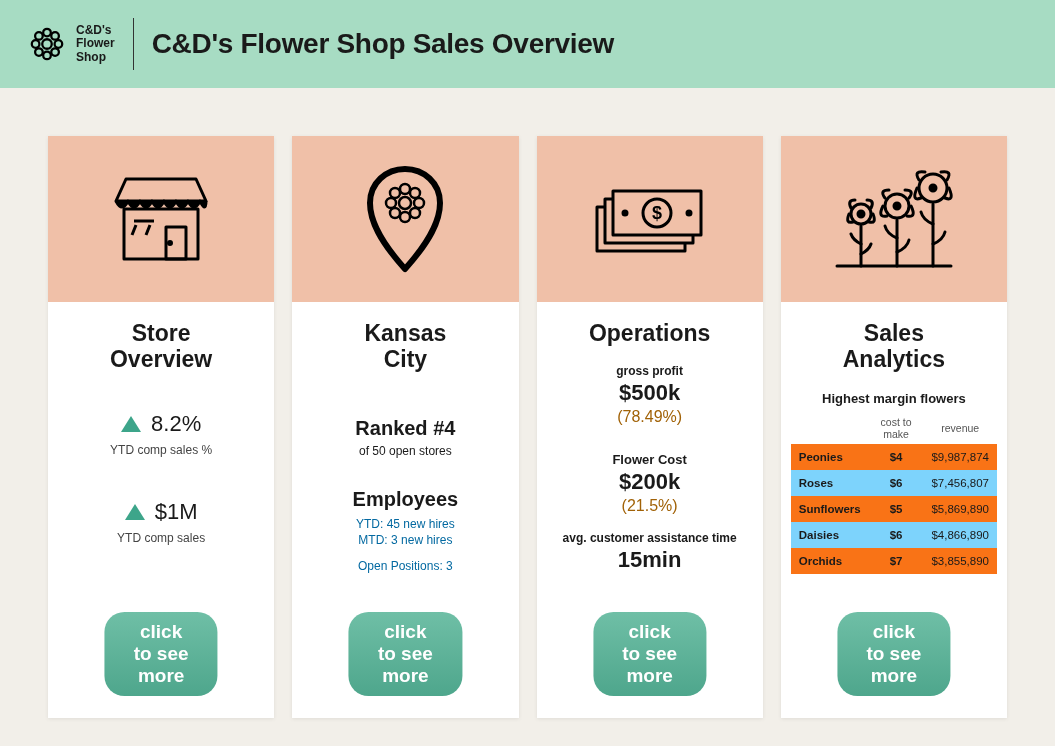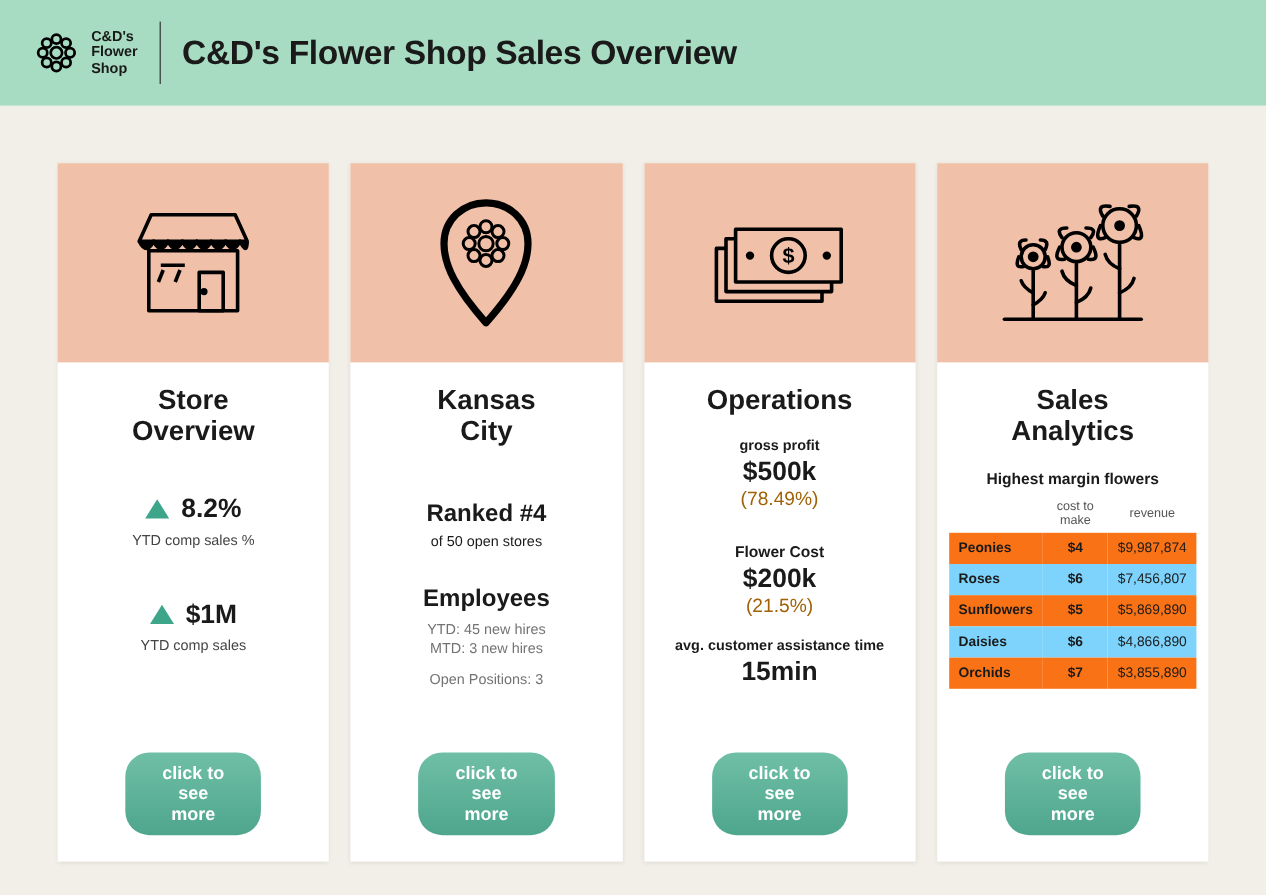--- a/index.html
+++ b/index.html
@@ -82,26 +82,26 @@
     align-items: center;
     justify-content: center;
     gap: 10px;
   }
   .tri-up {
     width: 0; height: 0;
     border-left: 10px solid transparent;
     border-right: 10px solid transparent;
     border-bottom: 16px solid #3da58a;
   }
-  .stat-val { font-size: 22px; font-weight: 700; }
+  .stat-val { font-size: 22px; font-weight: 400; }
   .stat-sub { font-size: 12px; color: #444; margin-top: 6px; }
   .ranked { font-size: 20px; font-weight: 700; margin-top: 40px; }
   .ranked-sub { font-size: 12px; margin-top: 4px; }
   .employees-h { font-size: 20px; font-weight: 700; margin-top: 30px; }
-  .emp-line { font-size: 12px; color: #737373; margin-top: 6px; }
+  .emp-line { font-size: 12px; color: #0369a1; margin-top: 6px; }
   .op-label-sm { font-size: 12px; font-weight: 600; margin-top: 14px; }
   .op-label-cost { font-size: 13px; font-weight: 600; margin-top: 26px;}
   .op-val { font-size: 22px; font-weight: 700; margin-top: 2px; }
   .op-pct { font-size: 16px; color: #a16207; margin-top: 2px; }
   .op-avg-lbl { font-size: 12px; font-weight: 600; margin-top: 16px;}
   .analytics-sub { font-size: 13px; font-weight: 700; margin-top: 14px; margin-bottom: 6px;}
   .flower-table { width: 100%; font-size: 11.5px; border-collapse: collapse; }
   .flower-table th { font-weight: 400; color: #555; padding: 4px 6px; font-size: 10.5px; }
   .flower-table td { padding: 7px 8px; }
   .flower-table tr.row-odd { background: #f97316; }
@@ -109,21 +109,21 @@
   .flower-table .fname { font-weight: 700; text-align: left; }
   .flower-table .cost, .flower-table .rev { text-align: center; font-weight: 600; }
   .flower-table .rev { text-align: left; font-weight: 400;}
   .more-btn {
     position: absolute;
     bottom: 22px;
     left: 50%;
     transform: translateX(-50%);
     background: linear-gradient(#6fbfa6,#4ea68c);
     color: #fff;
-    font-size: 15px;
+    font-size: 19px;
     font-weight: 600;
     border: none;
     border-radius: 20px;
     padding: 9px 24px;
     cursor: pointer;
   }
   svg { display: block; }
 </style>
 </head>
 <body>

